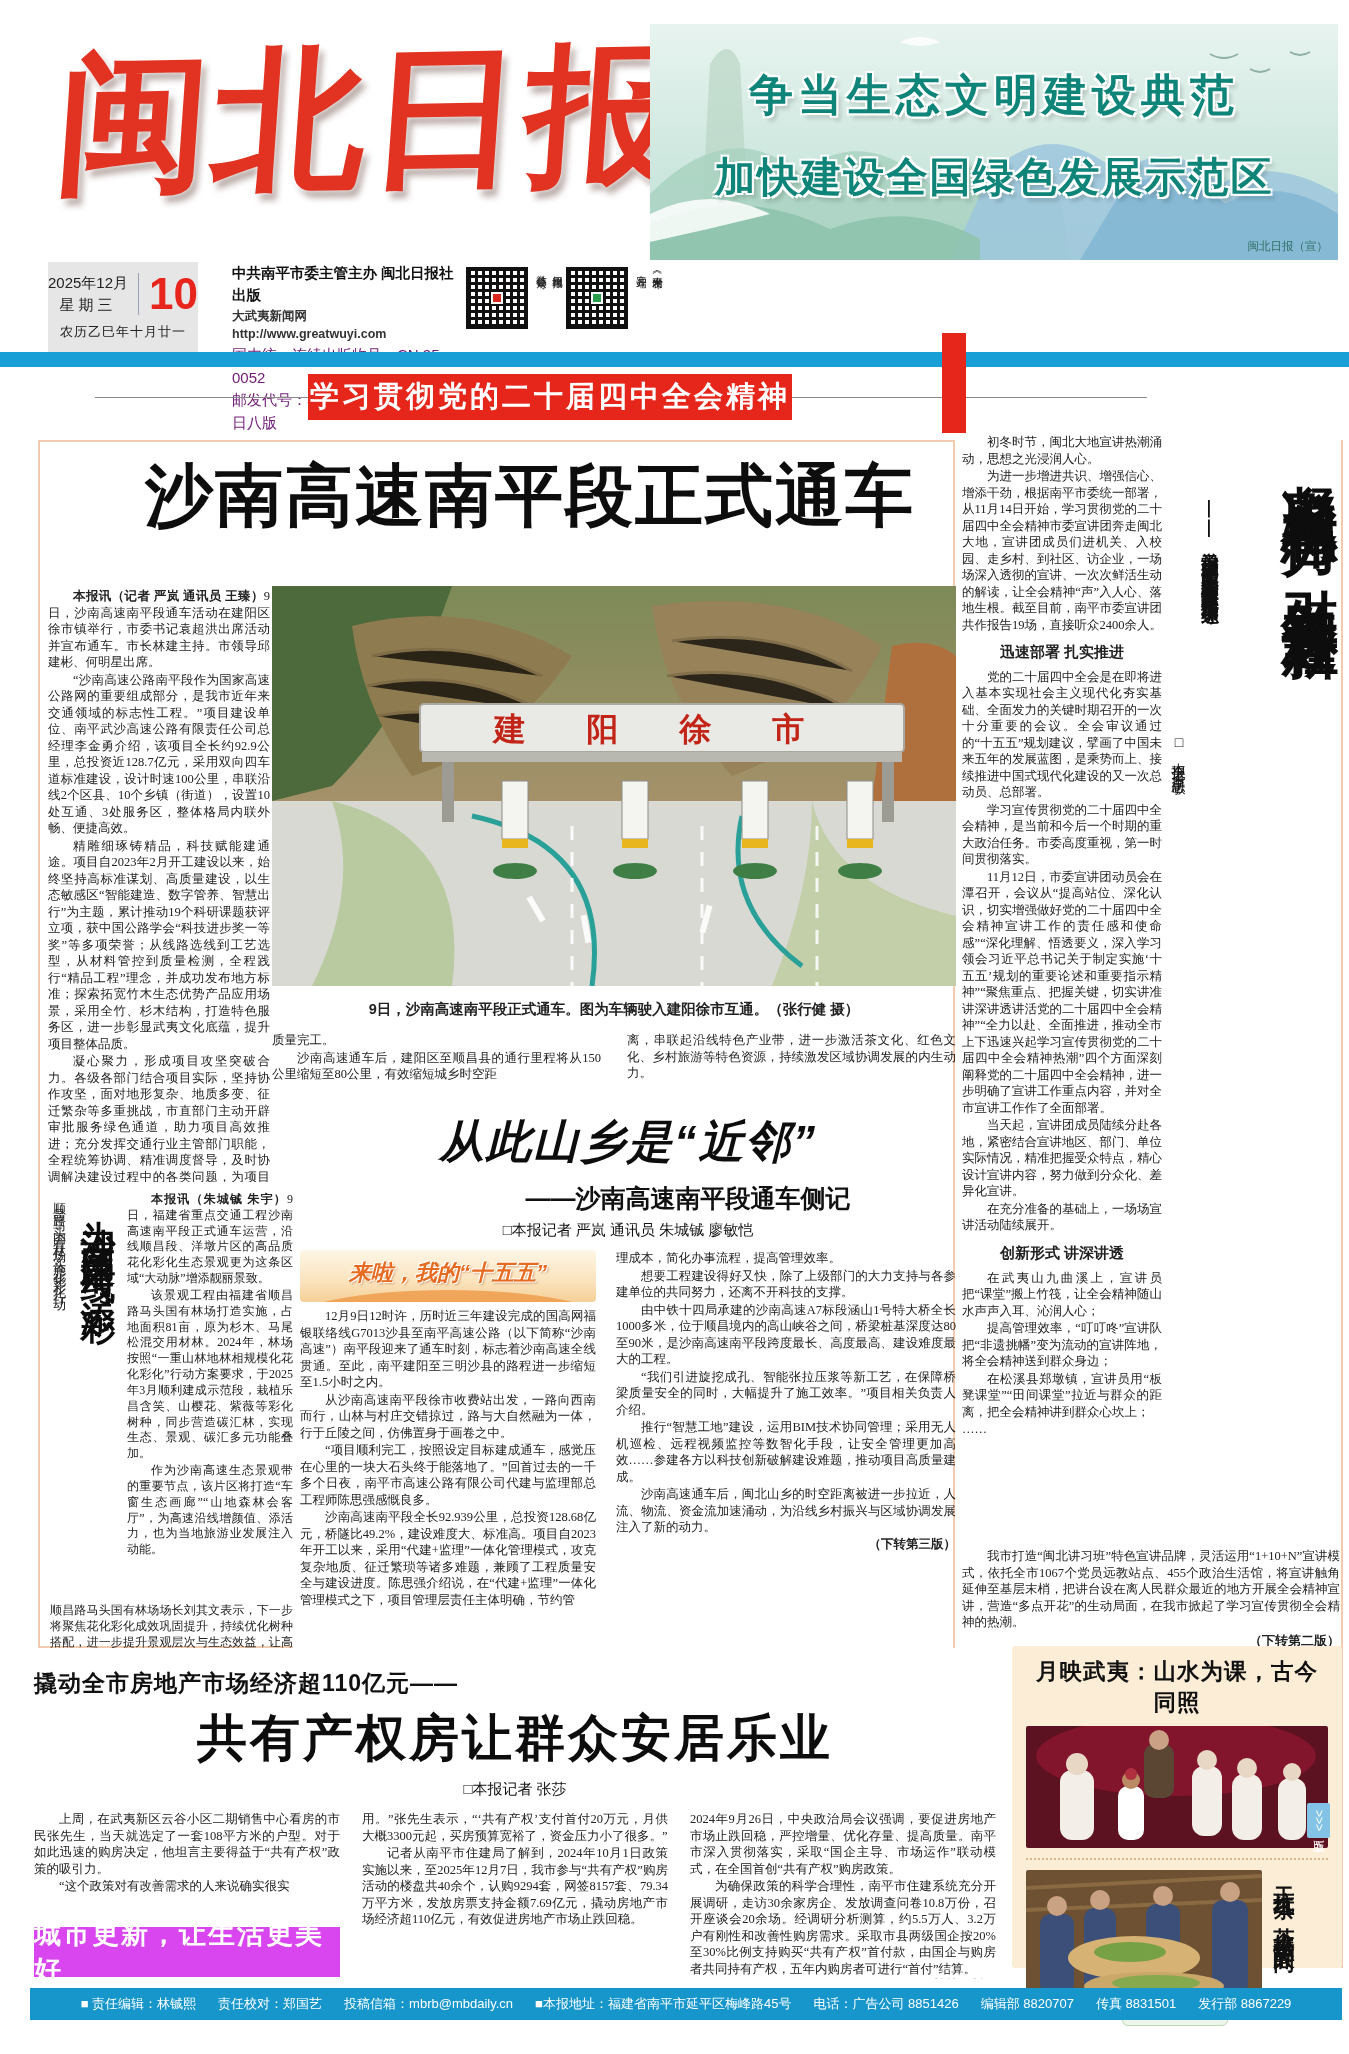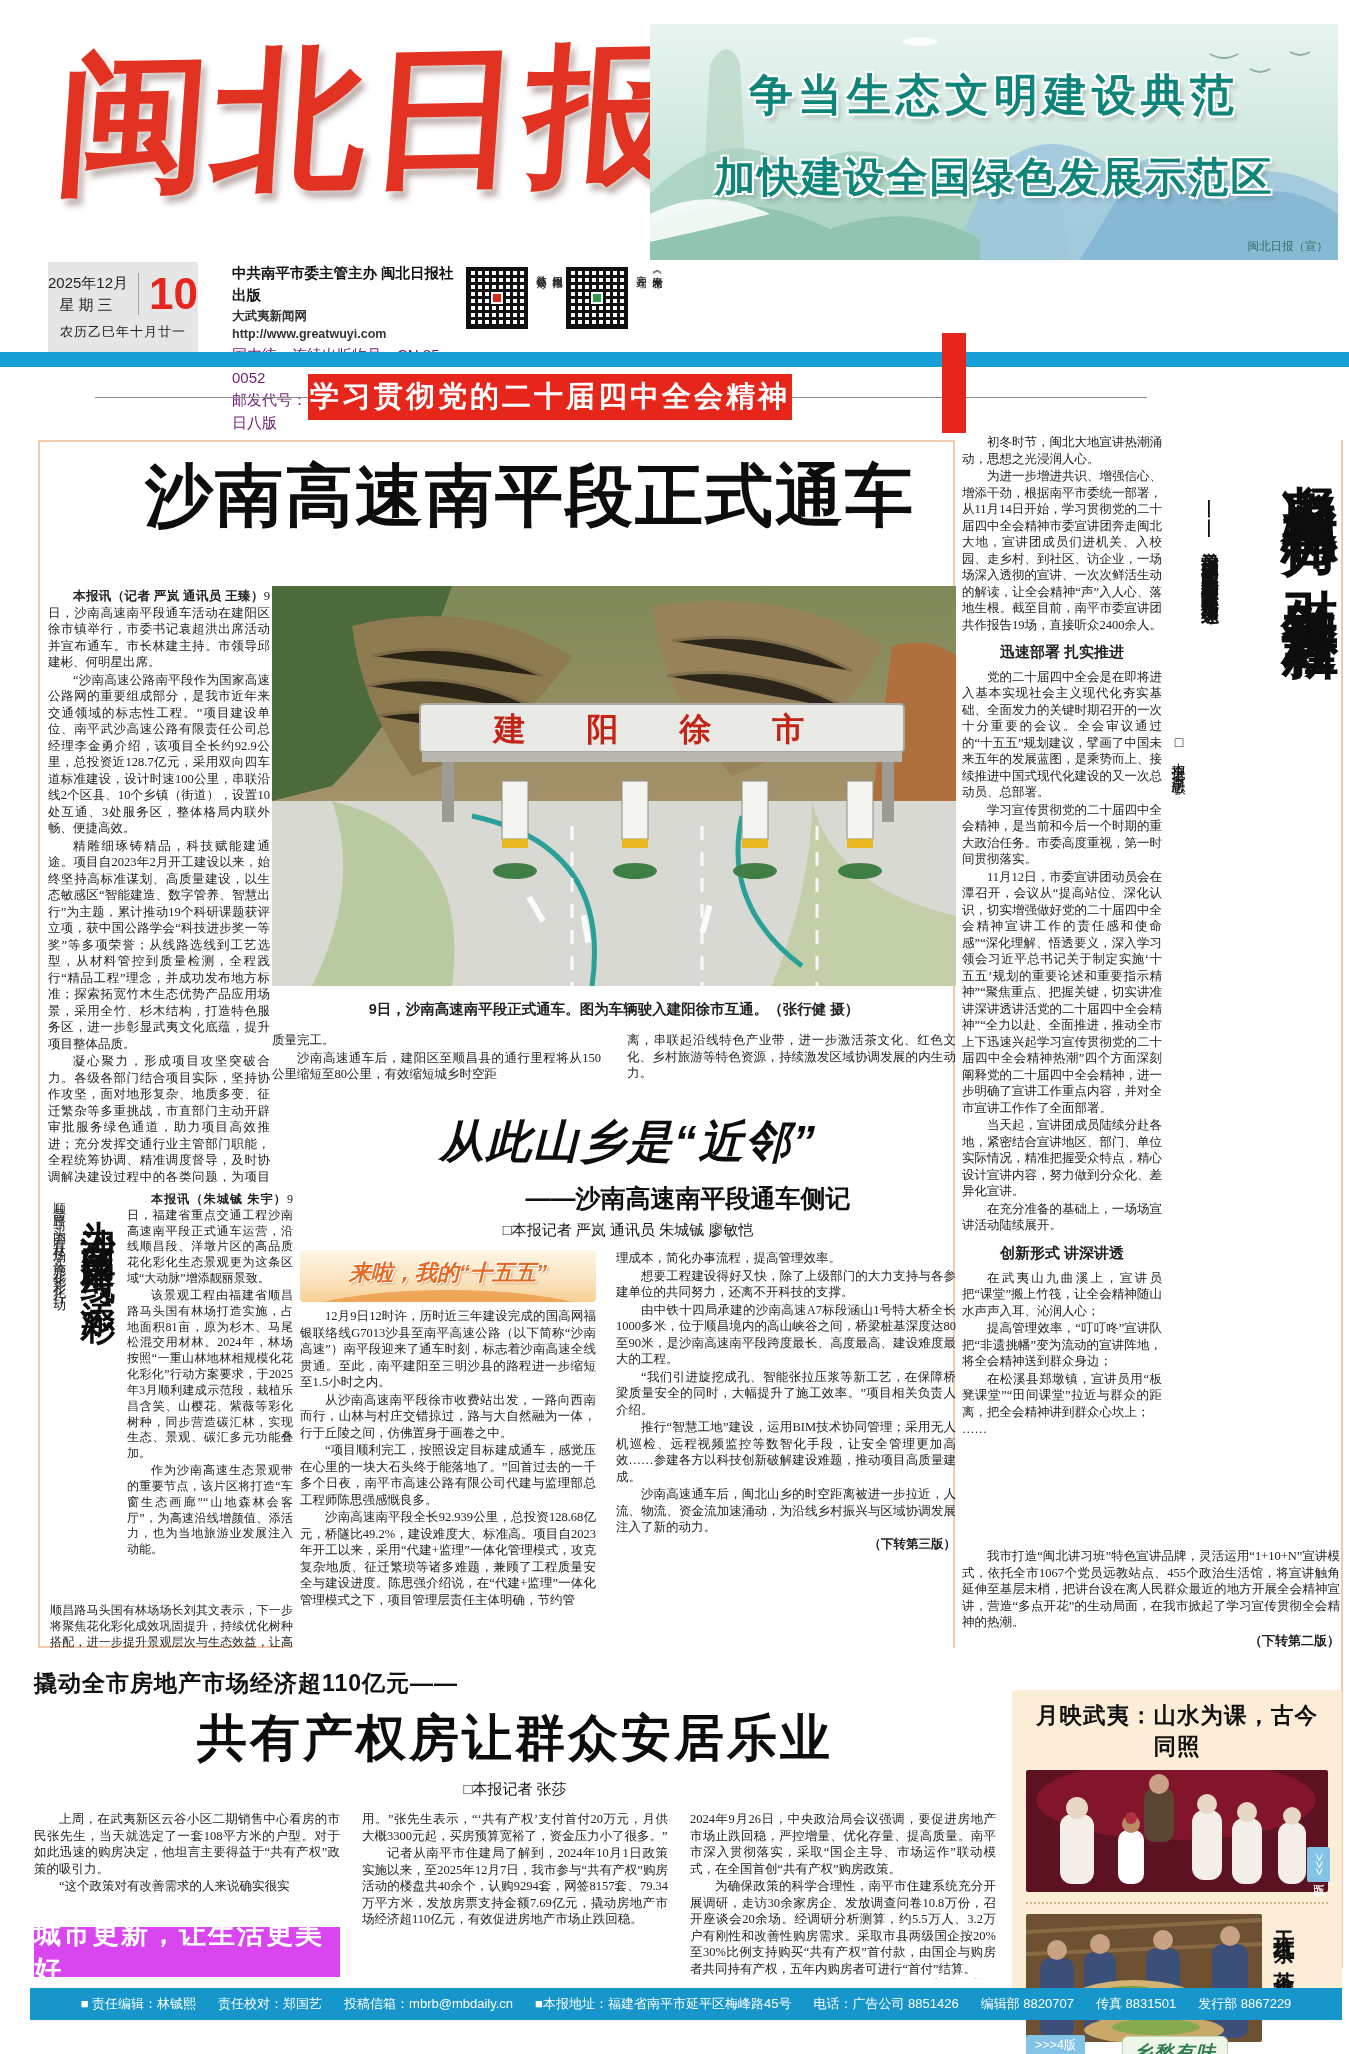--- a/index.html
+++ b/index.html
@@ -336,21 +336,21 @@
       <div class="sb-byline" style="padding-top:300px;width:26px;">□本报记者 李思敏</div>
       <div class="sb-sub" style="padding-top:66px;width:34px;">——学习贯彻党的二十届四中全会精神市委宣讲团集中宣讲活动综述</div>
       <div class="sb-headline" style="flex:1;padding-top:6px;text-align:start;padding-left:24px;">凝聚思想伟力　引领奋进新程</div>
     </div>
     <div class="body-col just" style="width:100%;font-size:12.5px;margin-top:6px;">
       <p>我市打造“闽北讲习班”特色宣讲品牌，灵活运用“1+10+N”宣讲模式，依托全市1067个党员远教站点、455个政治生活馆，将宣讲触角延伸至基层末梢，把讲台设在离人民群众最近的地方开展全会精神宣讲，营造“多点开花”的生动局面，在我市掀起了学习宣传贯彻全会精神的热潮。</p>
       <span class="jump" style="font-size:13px;">（下转第二版）</span>
     </div>
   </div>
 
-  <div class="abs preview" style="left:1012px;top:1646px;width:330px;height:322px;margin-top:44px;">
+  <div class="abs preview" style="left:1012px;top:1646px;width:330px;height:322px;">
     <div class="pv-title">月映武夷：山水为课，古今同照</div>
     <div style="position:relative;">
       <svg width="302" height="122" viewBox="0 0 302 122" style="display:block;border-radius:2px;">
         <rect width="302" height="122" fill="#5c1220"></rect>
         <ellipse cx="150" cy="30" rx="140" ry="40" fill="#8c1530" opacity="0.8"></ellipse>
         <rect x="118" y="18" width="30" height="54" rx="10" fill="#5a4632"></rect>
         <circle cx="133" cy="14" r="10" fill="#caa184"></circle>
         <g fill="#f3efe8">
           <rect x="34" y="44" width="34" height="70" rx="12"></rect>
           <rect x="166" y="40" width="30" height="70" rx="12"></rect>

